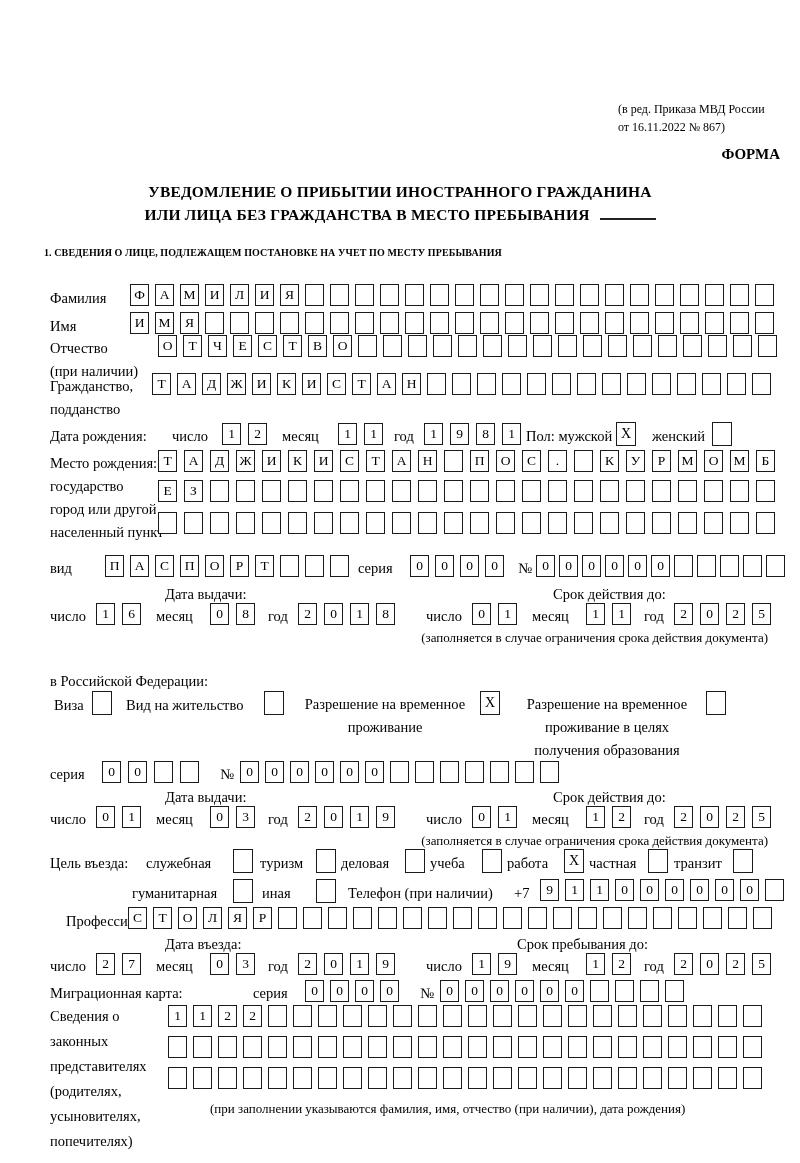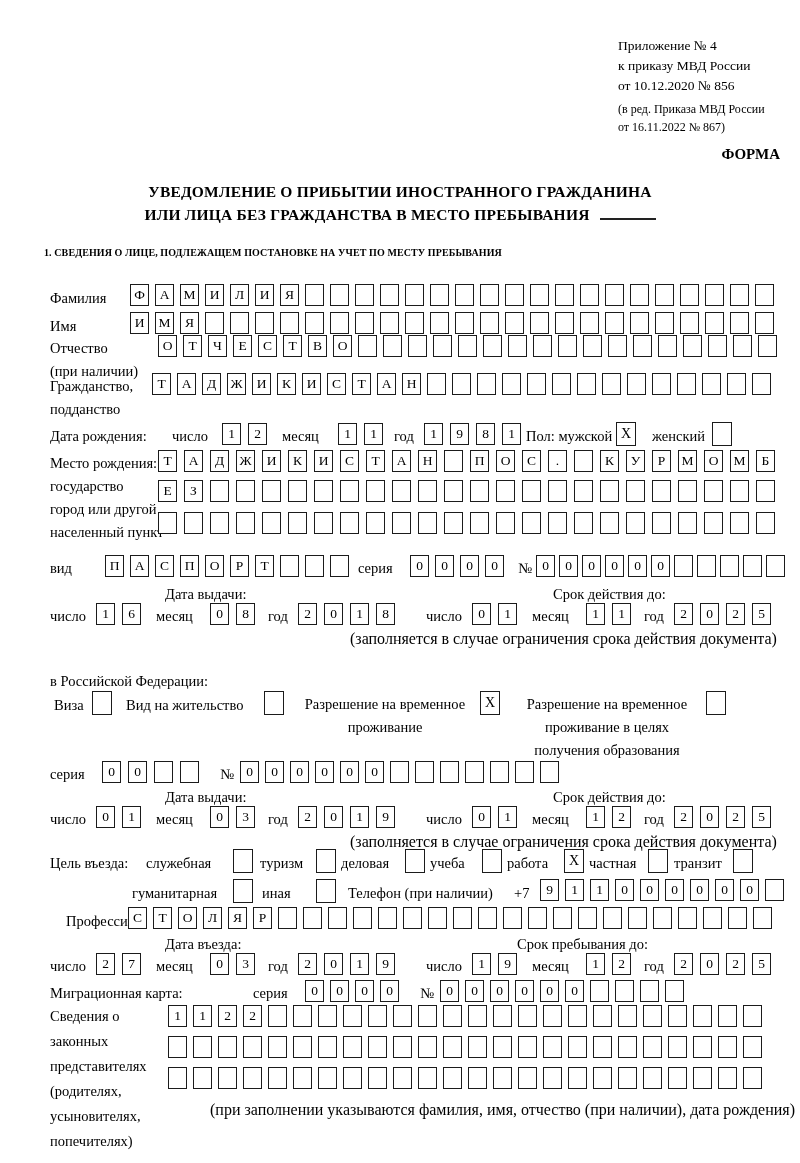--- a/index.html
+++ b/index.html
@@ -1,20 +1,20 @@
 <!DOCTYPE html>
 <html><head>
 <meta charset="utf-8">
 <style>
   html,body{margin:0;padding:0;background:#fff;}
   .page{position:relative;width:800px;height:1163px;background:#fff;color:#000;
         font-family:"Liberation Serif","DejaVu Serif",serif;overflow:hidden;}
   .abs{position:absolute;}
   .lbl{font-size:14.5px;white-space:nowrap;}
-  .small{font-size:16px;white-space:nowrap;}
+  .small{font-size:13px;white-space:nowrap;}
   .annex{font-size:13.5px;line-height:20px;white-space:nowrap;}
   .amendment{font-size:12px;line-height:18px;white-space:nowrap;}
   .forma{font-weight:bold;font-size:15px;}
   .title{font-weight:bold;font-size:15.5px;text-align:center;line-height:22px;letter-spacing:.2px;}
   .sec{font-weight:bold;font-size:10px;white-space:nowrap;letter-spacing:.1px;}
   .h-center{font-weight:bold;font-size:14.5px;text-align:center;}
   .cells{display:flex;}
   .cell{flex:none;width:19px;height:22px;box-sizing:border-box;border:1.8px solid #1b1b1b;
         margin-right:6px;display:flex;align-items:center;justify-content:center;
         font-size:13.5px;background:#fff;}
@@ -22,25 +22,20 @@
   .g4 .cell{margin-right:4px;}
   .chk{width:20px;height:24px;font-size:14px;}
   .optblock{text-align:center;font-size:14.5px;line-height:23px;white-space:nowrap;}
   .blank-line{display:inline-block;width:56px;height:15px;border-bottom:2.2px solid #222;margin-left:10px;}
 </style>
 </head>
 <body>
 
 <div class="page">
 
-  <div class="abs annex" style="left:618px;top:36px">
-    <div>Приложение № 4</div>
-    <div>к приказу МВД России</div>
-    <div>от 10.12.2020 № 856</div>
-  </div>
   <div class="abs amendment" style="left:618px;top:100px">
     <div>(в ред. Приказа МВД России</div>
     <div>от 16.11.2022 № 867)</div>
   </div>
   <div class="abs forma" style="left:580px;top:146px;width:200px;text-align:right">ФОРМА</div>
 
   <div class="abs title" style="left:30px;top:181px;width:740px">
     <div>УВЕДОМЛЕНИЕ О ПРИБЫТИИ ИНОСТРАННОГО ГРАЖДАНИНА</div>
     <div>
       <span>ИЛИ ЛИЦА БЕЗ ГРАЖДАНСТВА В МЕСТО ПРЕБЫВАНИЯ</span><span class="blank-line"></span>

